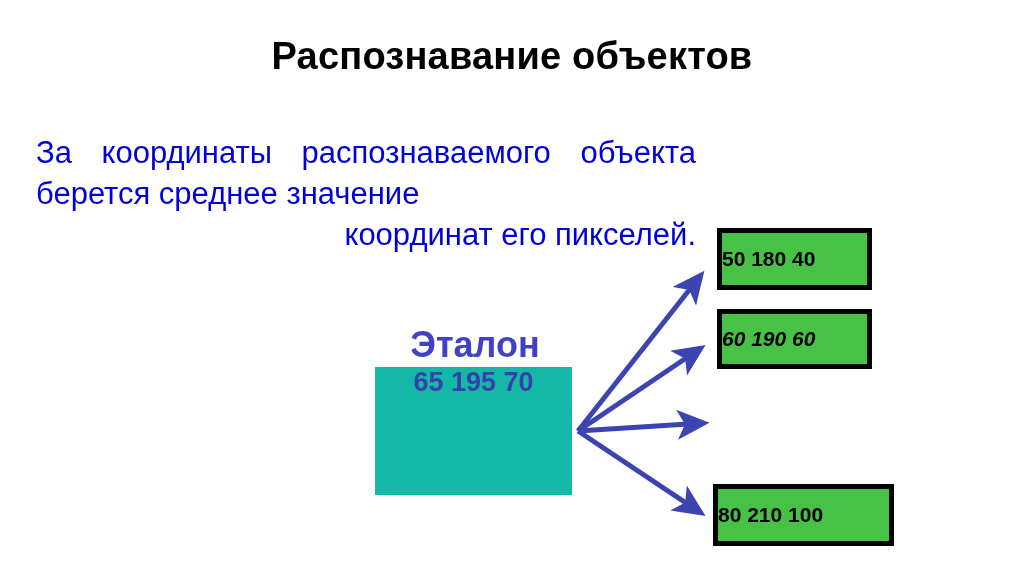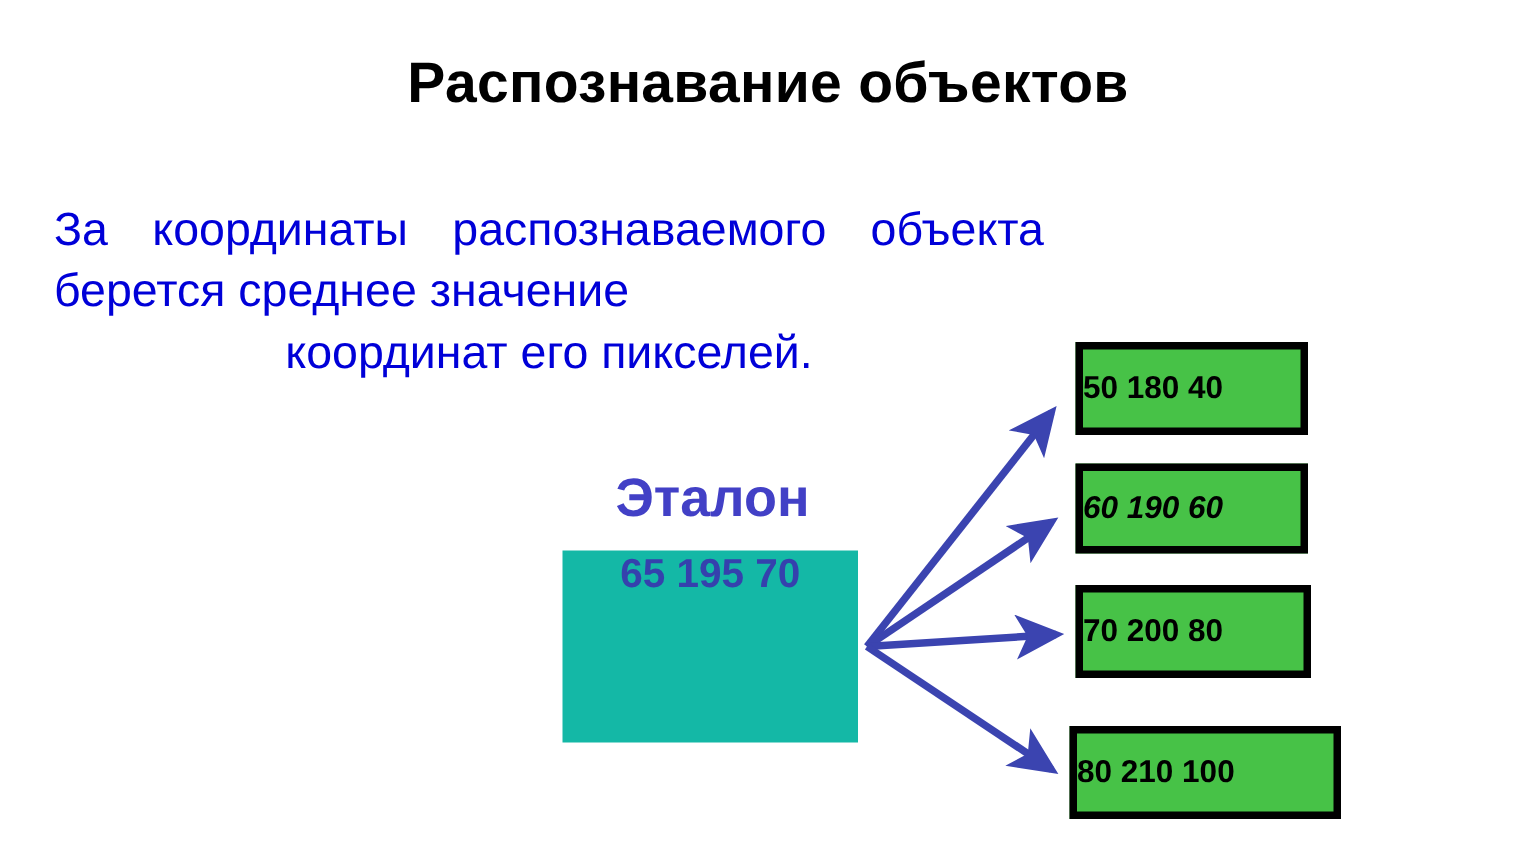--- a/index.html
+++ b/index.html
@@ -40,28 +40,28 @@
     left: 36px;
     top: 132px;
     width: 660px;
     font-size: 31px;
     line-height: 1.33;
     color: #0000d8;
     text-align: justify;
     text-justify: inter-word;
   }
   .body-text .last-line {
-    text-align: center;
+    text-align: right;
   }
 
   
   .reference-label {
     position: absolute;
     left: 375px;
-    top: 311px;
+    top: 324px;
     width: 200px;
     text-align: center;
     font-size: 36px;
     font-weight: bold;
     color: #4240c6;
     white-space: nowrap;
   }
   .reference-box {
     position: absolute;
     left: 375px;
@@ -128,23 +128,20 @@
   <div class="reference-box">
     <span class="value">65 195 70</span>
   </div>
 
   <div class="candidate-box cand-0">
     <span class="value">50 180 40</span>
   </div>
   <div class="candidate-box cand-1">
     <span class="value">60 190 60</span>
   </div>
-  <div class="candidate-box cand-2">
-    <span class="value">70 200 80</span>
-  </div>
   <div class="candidate-box cand-3">
     <span class="value">80 210 100</span>
   </div>
 
   <svg class="arrow-layer" viewBox="0 0 1024 574">
     <defs>
       <marker id="arrowhead" markerWidth="7" markerHeight="7" refX="5.4" refY="3" orient="auto" markerUnits="strokeWidth">
         <path d="M0,0 L6.5,3 L0,6 L1.6,3 Z" fill="#3b44b0"></path>
       </marker>
     </defs>

